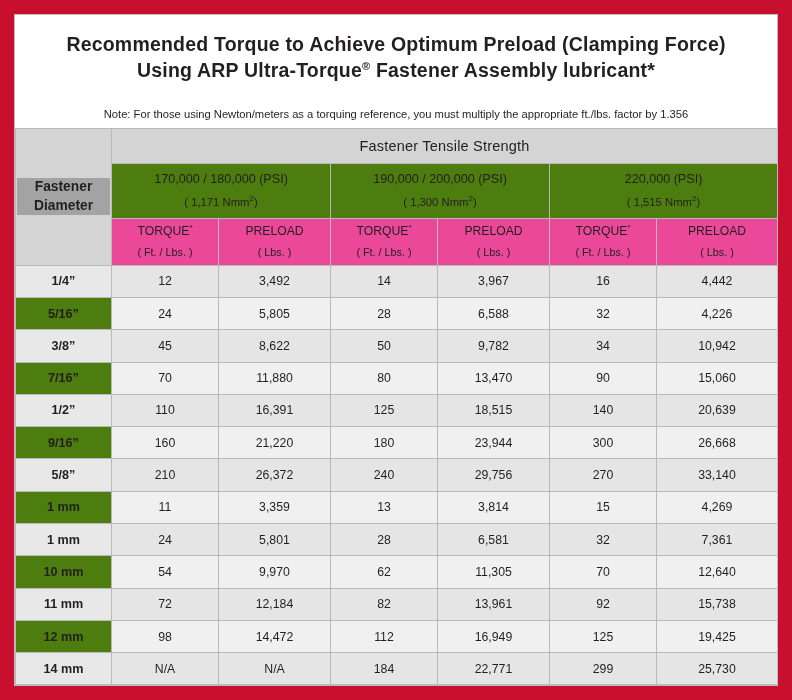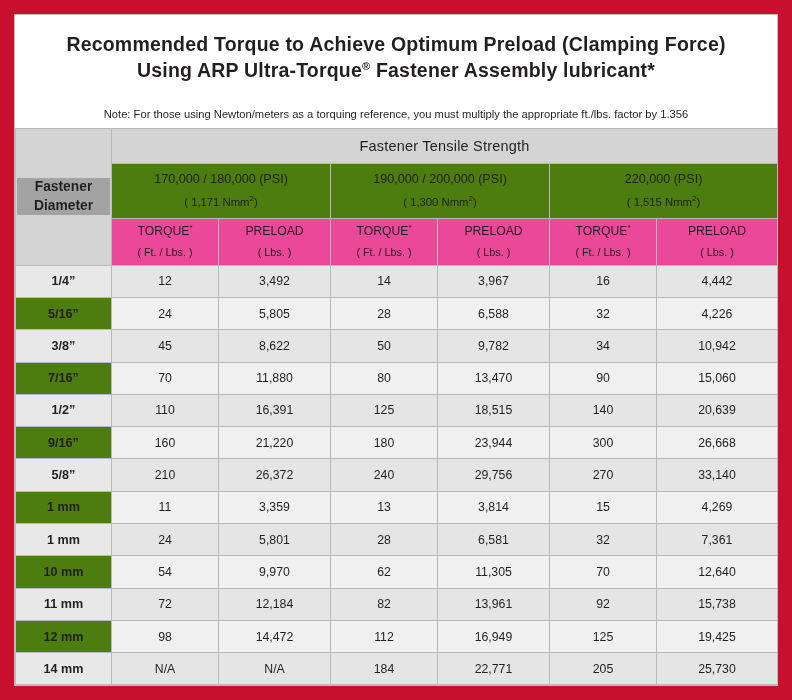--- a/index.html
+++ b/index.html
@@ -297,21 +297,21 @@
         <td>16,949</td>
         <td>125</td>
         <td>19,425</td>
       </tr>
       <tr class="data odd">
         <td class="diam">14 mm</td>
         <td>N/A</td>
         <td>N/A</td>
         <td>184</td>
         <td>22,771</td>
-        <td>205</td>
+        <td>299</td>
         <td>25,730</td>
       </tr>
       <tr class="data even">
         <td class="diam">16 mm</td>
         <td>N/A</td>
         <td>N/A</td>
         <td>244</td>
         <td>29,664</td>
         <td>272</td>
         <td>33,519</td>

